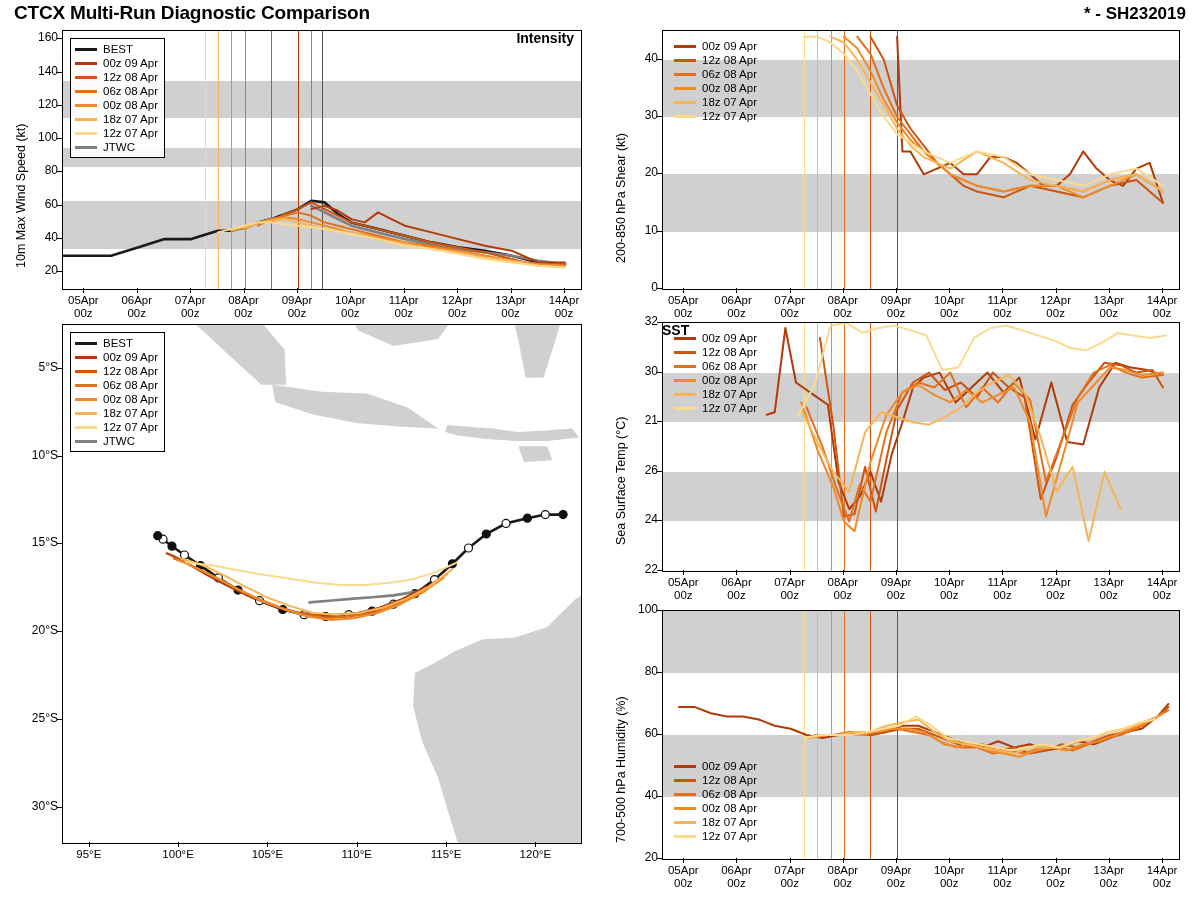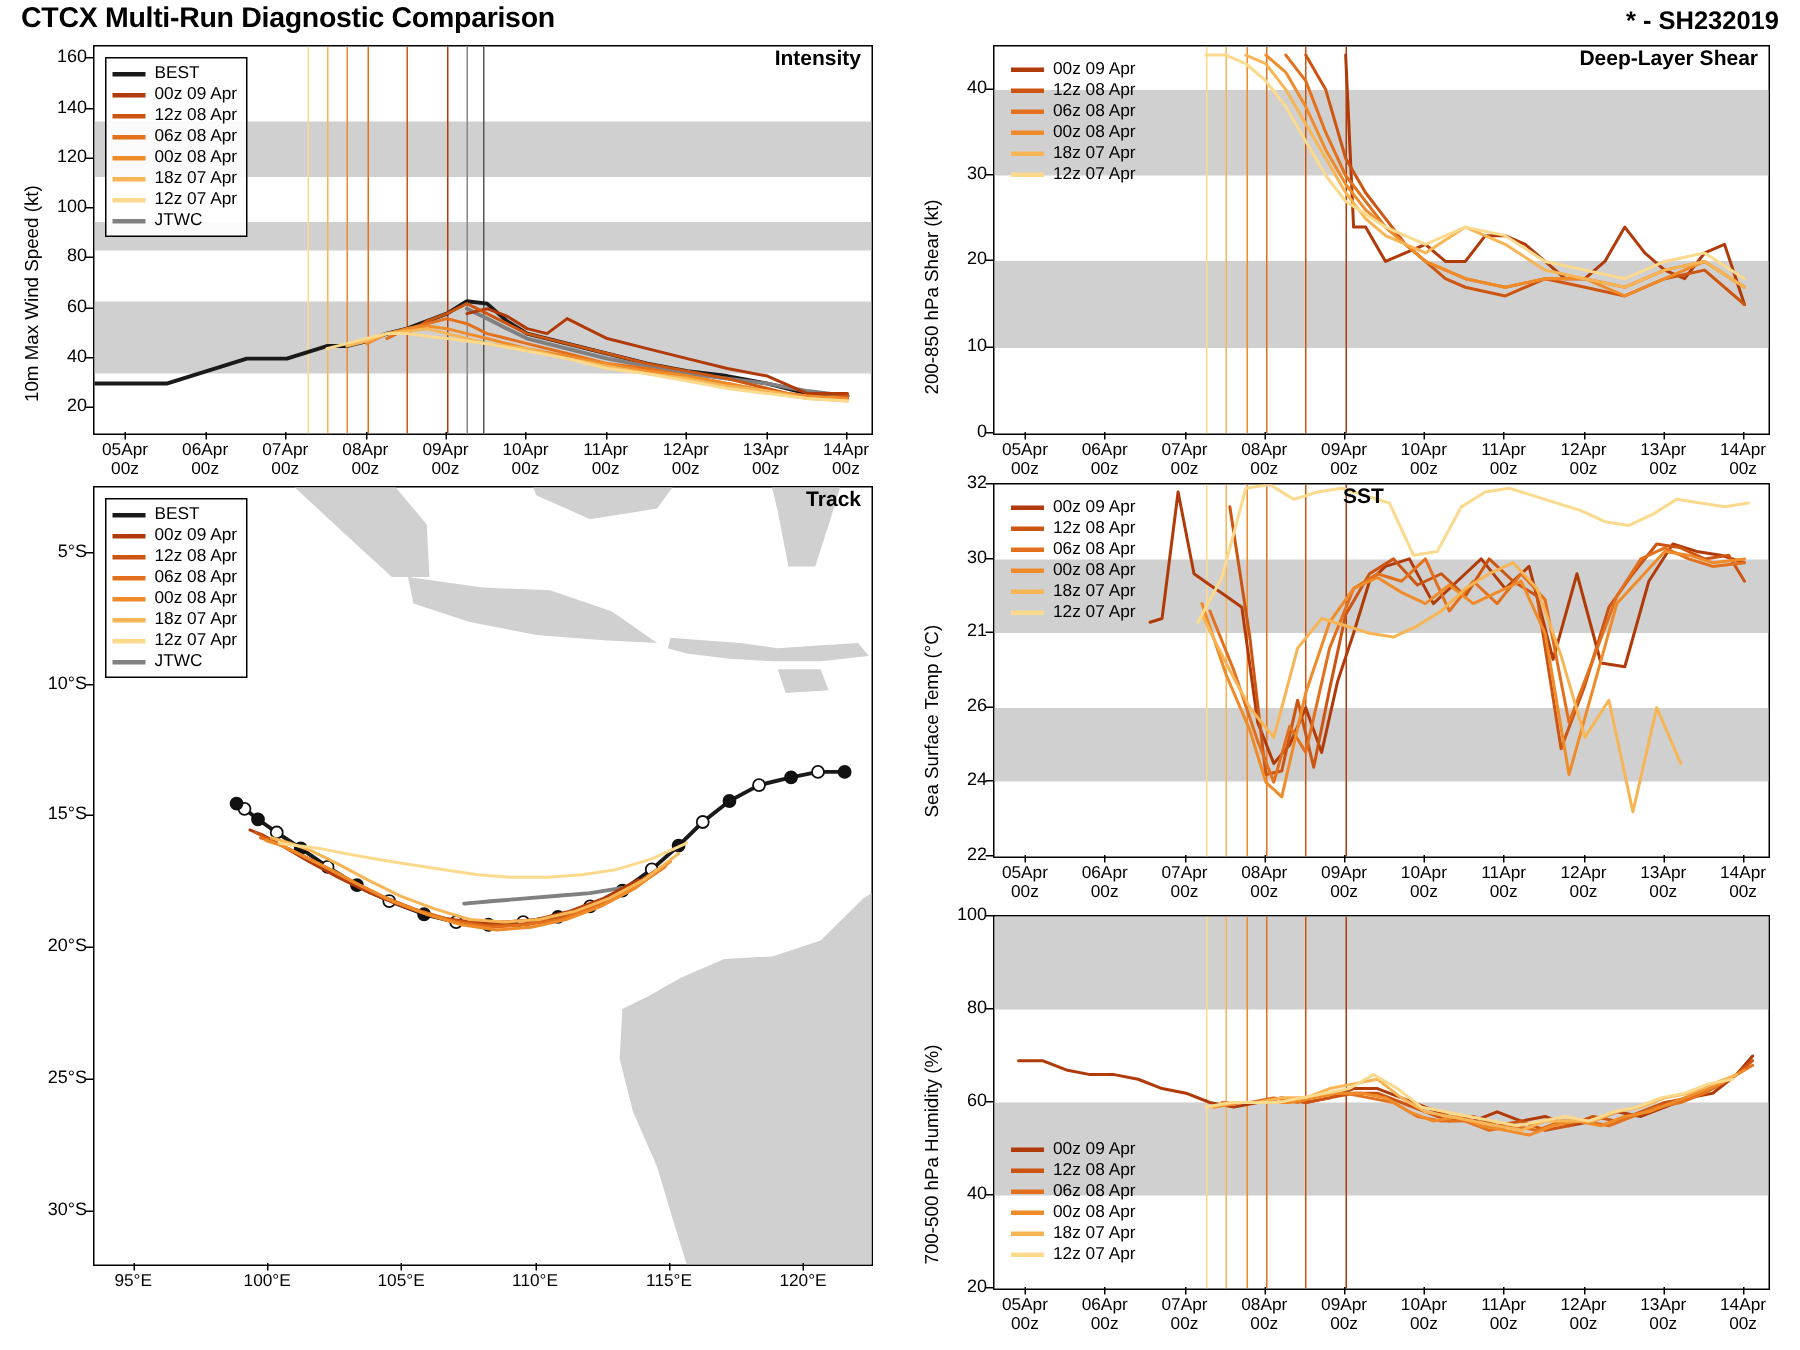--- a/index.html
+++ b/index.html
@@ -243,21 +243,20 @@
         <div class="vline" style="left:234.06185567010309px;background:#b03a08;"></div>
         <svg width="516" height="258" class="series">
           <path d="M234.1,5.7 L239.4,120.4 L247.4,120.4 L260.7,143.3 L274.0,137.6 L287.3,131.9 L300.6,143.3 L313.9,143.3 L327.2,126.1 L340.5,126.1 L353.8,131.9 L367.1,143.3 L380.4,154.8 L393.6,154.8 L406.9,143.3 L420.2,120.4 L433.5,137.6 L446.8,149.1 L460.1,154.8 L473.4,137.6 L486.7,131.9 L500.0,172.0 " fill="none" stroke="#b03a08" stroke-width="2" stroke-linejoin="round" stroke-linecap="round"></path>
           <path d="M207.5,5.7 L220.8,28.7 L234.1,74.5 L247.4,97.5 L260.7,114.7 L274.0,131.9 L287.3,143.3 L300.6,154.8 L313.9,160.5 L340.5,166.3 L367.1,154.8 L393.6,160.5 L420.2,166.3 L446.8,154.8 L473.4,149.1 L500.0,172.0 " fill="none" stroke="#cc5511" stroke-width="2" stroke-linejoin="round" stroke-linecap="round"></path>
           <path d="M194.2,5.7 L207.5,22.9 L220.8,57.3 L234.1,86.0 L247.4,103.2 L260.7,120.4 L274.0,131.9 L287.3,143.3 L313.9,154.8 L340.5,160.5 L367.1,154.8 L393.6,154.8 L420.2,160.5 L446.8,149.1 L473.4,143.3 L500.0,160.5 " fill="none" stroke="#e2701c" stroke-width="2" stroke-linejoin="round" stroke-linecap="round"></path>
           <path d="M180.9,5.7 L194.2,17.2 L207.5,40.1 L220.8,68.8 L234.1,91.7 L247.4,108.9 L260.7,120.4 L274.0,131.9 L287.3,143.3 L313.9,154.8 L340.5,160.5 L367.1,154.8 L393.6,154.8 L420.2,166.3 L446.8,154.8 L473.4,143.3 L500.0,160.5 " fill="none" stroke="#f08b2a" stroke-width="2" stroke-linejoin="round" stroke-linecap="round"></path>
           <path d="M167.6,5.7 L180.9,11.5 L194.2,28.7 L207.5,51.6 L220.8,74.5 L234.1,97.5 L247.4,114.7 L260.7,126.1 L287.3,137.6 L313.9,120.4 L340.5,131.9 L367.1,149.1 L393.6,154.8 L420.2,160.5 L446.8,149.1 L473.4,143.3 L500.0,160.5 " fill="none" stroke="#f7b555" stroke-width="2" stroke-linejoin="round" stroke-linecap="round"></path>
           <path d="M141.0,5.7 L154.3,5.7 L167.6,11.5 L180.9,22.9 L194.2,40.1 L207.5,63.1 L220.8,86.0 L234.1,103.2 L260.7,120.4 L287.3,131.9 L313.9,120.4 L340.5,126.1 L367.1,143.3 L393.6,149.1 L420.2,154.8 L446.8,143.3 L473.4,137.6 L500.0,154.8 " fill="none" stroke="#fbd98d" stroke-width="2" stroke-linejoin="round" stroke-linecap="round"></path>
         </svg>
       </div>
-    <div class="panel-title" style="left:62px;top:2px;width:518px;text-align:right;padding-right:8px;box-sizing:border-box;">Deep-Layer Shear</div>
     <div class="ylabel" style="left:14px;top:235px;">200-850 hPa Shear (kt)</div>
     <div id="yt-shear">
         <div class="ytick" style="left:18px;top:252px;width:40px;">0</div>
         <div class="ytickmark" style="left:57px;top:260px;"></div>
         <div class="ytick" style="left:18px;top:194.66666666666669px;width:40px;">10</div>
         <div class="ytickmark" style="left:57px;top:202.66666666666669px;"></div>
         <div class="ytick" style="left:18px;top:137.33333333333334px;width:40px;">20</div>
         <div class="ytickmark" style="left:57px;top:145.33333333333334px;"></div>
         <div class="ytick" style="left:18px;top:80px;width:40px;">30</div>
         <div class="ytickmark" style="left:57px;top:88px;"></div>
@@ -326,21 +325,21 @@
         <div class="vline" style="left:234.06185567010309px;background:#b03a08;"></div>
         <svg width="516" height="248" class="series">
           <path d="M103.7,91.8 L111.7,89.3 L122.4,5.0 L133.0,59.5 L143.6,67.0 L154.3,74.4 L164.9,81.8 L175.5,158.7 L186.2,186.0 L196.8,173.6 L207.5,148.8 L218.1,178.6 L228.7,131.4 L239.4,99.2 L250.0,64.5 L260.7,54.6 L276.6,49.6 L292.6,79.4 L308.5,64.5 L324.5,49.6 L340.5,69.4 L356.4,54.6 L372.4,116.6 L388.3,59.5 L404.3,119.0 L420.2,121.5 L436.2,64.5 L452.2,39.7 L468.1,44.6 L484.1,47.1 L500.0,52.1 " fill="none" stroke="#b03a08" stroke-width="2" stroke-linejoin="round" stroke-linecap="round"></path>
           <path d="M156.9,14.9 L170.2,101.7 L180.9,193.4 L191.5,191.0 L202.1,143.8 L212.8,188.5 L223.4,136.4 L234.1,86.8 L250.0,59.5 L266.0,49.6 L281.9,67.0 L297.9,59.5 L313.9,74.4 L329.8,49.6 L345.8,64.5 L361.7,74.4 L377.7,176.1 L393.6,133.9 L409.6,81.8 L425.6,59.5 L441.5,39.7 L457.5,42.2 L473.4,49.6 L489.4,47.1 L500.0,64.5 " fill="none" stroke="#cc5511" stroke-width="2" stroke-linejoin="round" stroke-linecap="round"></path>
           <path d="M143.6,84.3 L159.6,124.0 L175.5,171.1 L186.2,198.4 L196.8,161.2 L207.5,178.6 L223.4,109.1 L239.4,69.4 L255.3,59.5 L271.3,64.5 L287.3,49.6 L303.2,84.3 L319.2,64.5 L335.1,79.4 L351.1,59.5 L367.1,76.9 L383.0,158.7 L399.0,116.6 L414.9,74.4 L430.9,49.6 L446.8,42.2 L462.8,49.6 L478.8,54.6 L500.0,52.1 " fill="none" stroke="#e2701c" stroke-width="2" stroke-linejoin="round" stroke-linecap="round"></path>
           <path d="M138.3,79.4 L154.3,126.5 L170.2,163.7 L180.9,198.4 L191.5,208.3 L207.5,138.9 L223.4,91.8 L239.4,69.4 L255.3,62.0 L271.3,71.9 L287.3,79.4 L303.2,67.0 L319.2,79.4 L335.1,71.9 L351.1,64.5 L367.1,99.2 L383.0,193.4 L399.0,136.4 L414.9,79.4 L430.9,62.0 L446.8,44.6 L462.8,47.1 L478.8,52.1 L500.0,49.6 " fill="none" stroke="#f08b2a" stroke-width="2" stroke-linejoin="round" stroke-linecap="round"></path>
           <path d="M138.3,86.8 L154.3,119.0 L170.2,148.8 L186.2,168.6 L202.1,109.1 L218.1,89.3 L234.1,94.2 L250.0,99.2 L266.0,101.7 L281.9,94.2 L297.9,84.3 L313.9,69.4 L329.8,59.5 L345.8,52.1 L361.7,69.4 L377.7,114.1 L393.6,168.6 L409.6,143.8 L425.6,218.2 L441.5,148.8 L457.5,186.0 " fill="none" stroke="#f7b555" stroke-width="2" stroke-linejoin="round" stroke-linecap="round"></path>
           <path d="M135.6,91.8 L151.6,62.0 L167.6,2.5 L183.5,0.0 L199.5,9.9 L215.4,5.0 L231.4,2.5 L247.4,7.4 L263.3,12.4 L279.3,47.1 L295.2,44.6 L311.2,14.9 L327.2,5.0 L343.1,2.5 L359.1,7.4 L375.0,12.4 L391.0,17.4 L406.9,24.8 L422.9,27.3 L438.9,19.8 L454.8,9.9 L470.8,12.4 L486.7,14.9 L502.7,12.4 " fill="none" stroke="#fbd98d" stroke-width="2" stroke-linejoin="round" stroke-linecap="round"></path>
         </svg>
       </div>
-    <div class="panel-title" style="left:62px;top:2px;width:518px;text-align:center;padding-right:24px;box-sizing:border-box;">SST</div>
+    <div class="panel-title" style="left:62px;top:2px;width:518px;text-align:left;padding-right:24px;box-sizing:border-box;">SST</div>
     <div class="ylabel" style="left:14px;top:225px;">Sea Surface Temp (°C)</div>
     <div id="yt-sst">
         <div class="ytick" style="left:18px;top:242px;width:40px;">22</div>
         <div class="ytickmark" style="left:57px;top:250px;"></div>
         <div class="ytick" style="left:18px;top:192.4px;width:40px;">24</div>
         <div class="ytickmark" style="left:57px;top:200.4px;"></div>
         <div class="ytick" style="left:18px;top:142.8px;width:40px;">26</div>
         <div class="ytickmark" style="left:57px;top:150.8px;"></div>
         <div class="ytick" style="left:18px;top:93.20000000000002px;width:40px;">21</div>
         <div class="ytickmark" style="left:57px;top:101.20000000000002px;"></div>
@@ -519,21 +518,20 @@
           <circle cx="94.7" cy="210.7" r="4" fill="#111" stroke="#111" stroke-width="1.2"></circle>
           <path d="M351.9,266.9 L330.4,270.4 L309.0,272.2 L287.6,273.9 L266.1,275.7 L246.5,277.4 " fill="none" stroke="#808080" stroke-width="2.6" stroke-linejoin="round" stroke-linecap="round"></path>
           <path d="M362.6,261.6 L339.4,273.9 L316.2,282.7 L294.7,288.0 L273.3,289.7 L250.1,289.7 L226.8,286.2 L205.4,279.2 L184.0,270.4 L162.5,259.9 L142.9,249.3 L125.0,238.8 L112.5,231.8 L103.6,228.3 " fill="none" stroke="#b03a08" stroke-width="2" stroke-linejoin="round" stroke-linecap="round"></path>
           <path d="M375.1,254.6 L351.9,270.4 L328.7,280.9 L305.4,288.0 L282.2,291.5 L259.0,291.5 L235.8,288.0 L212.6,280.9 L191.1,272.2 L169.7,261.6 L150.0,251.1 L132.2,242.3 L117.9,235.3 L107.2,230.0 " fill="none" stroke="#cc5511" stroke-width="2" stroke-linejoin="round" stroke-linecap="round"></path>
           <path d="M380.5,252.9 L357.2,268.7 L334.0,279.2 L310.8,288.0 L287.6,291.5 L264.4,293.2 L241.1,289.7 L217.9,282.7 L194.7,273.9 L173.3,263.4 L153.6,252.9 L135.8,244.1 L121.5,237.1 L110.7,233.5 " fill="none" stroke="#e2701c" stroke-width="2" stroke-linejoin="round" stroke-linecap="round"></path>
           <path d="M384.0,249.3 L360.8,266.9 L337.6,279.2 L314.4,288.0 L291.2,293.2 L267.9,295.0 L244.7,291.5 L221.5,284.5 L198.3,275.7 L176.8,265.1 L157.2,254.6 L139.3,245.8 L125.0,238.8 L114.3,235.3 " fill="none" stroke="#f08b2a" stroke-width="2" stroke-linejoin="round" stroke-linecap="round"></path>
           <path d="M389.4,244.1 L366.2,261.6 L343.0,273.9 L319.7,282.7 L296.5,288.0 L273.3,289.7 L250.1,288.0 L226.8,280.9 L203.6,272.2 L182.2,261.6 L162.5,251.1 L144.7,242.3 L130.4,237.1 L117.9,233.5 " fill="none" stroke="#f7b555" stroke-width="2" stroke-linejoin="round" stroke-linecap="round"></path>
           <path d="M394.8,237.1 L371.5,247.6 L348.3,254.6 L325.1,258.1 L301.9,259.9 L278.6,259.9 L255.4,258.1 L232.2,254.6 L209.0,251.1 L187.6,247.6 L167.9,244.1 L150.0,240.6 L135.8,238.8 L123.2,237.1 " fill="none" stroke="#fbd98d" stroke-width="2" stroke-linejoin="round" stroke-linecap="round"></path>
         </svg>
       </div>
-    <div class="panel-title" style="left:62px;top:2px;width:520px;text-align:right;padding-right:8px;box-sizing:border-box;">Track</div>
     <div id="yt-track">
         <div class="ytick" style="left:10px;top:37.89830508474574px;width:48px;">5°S</div>
         <div class="ytickmark" style="left:57px;top:45.89830508474574px;"></div>
         <div class="ytick" style="left:10px;top:125.69491525423729px;width:48px;">10°S</div>
         <div class="ytickmark" style="left:57px;top:133.6949152542373px;"></div>
         <div class="ytick" style="left:10px;top:213.49152542372883px;width:48px;">15°S</div>
         <div class="ytickmark" style="left:57px;top:221.49152542372883px;"></div>
         <div class="ytick" style="left:10px;top:301.2881355932203px;width:48px;">20°S</div>
         <div class="ytickmark" style="left:57px;top:309.2881355932203px;"></div>
         <div class="ytick" style="left:10px;top:389.08474576271186px;width:48px;">25°S</div>

